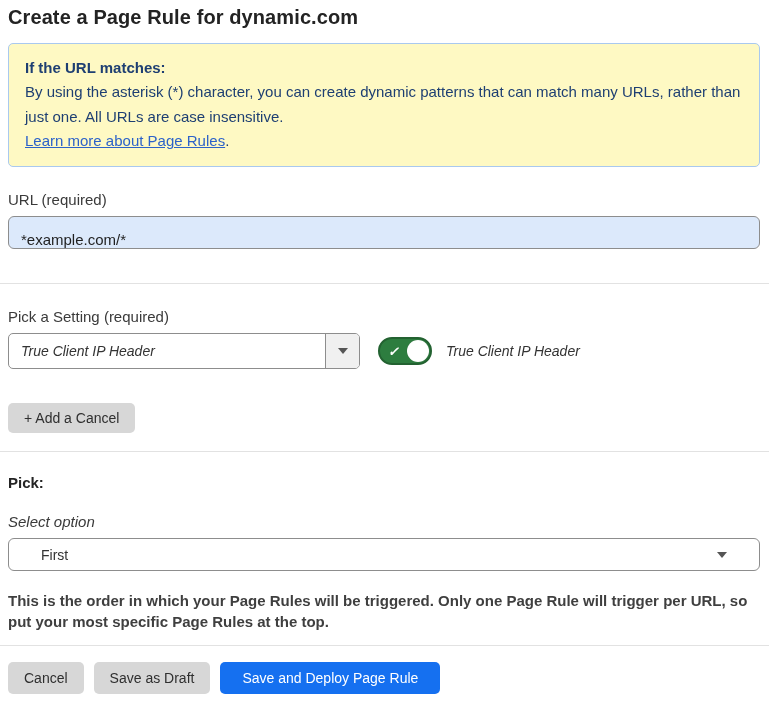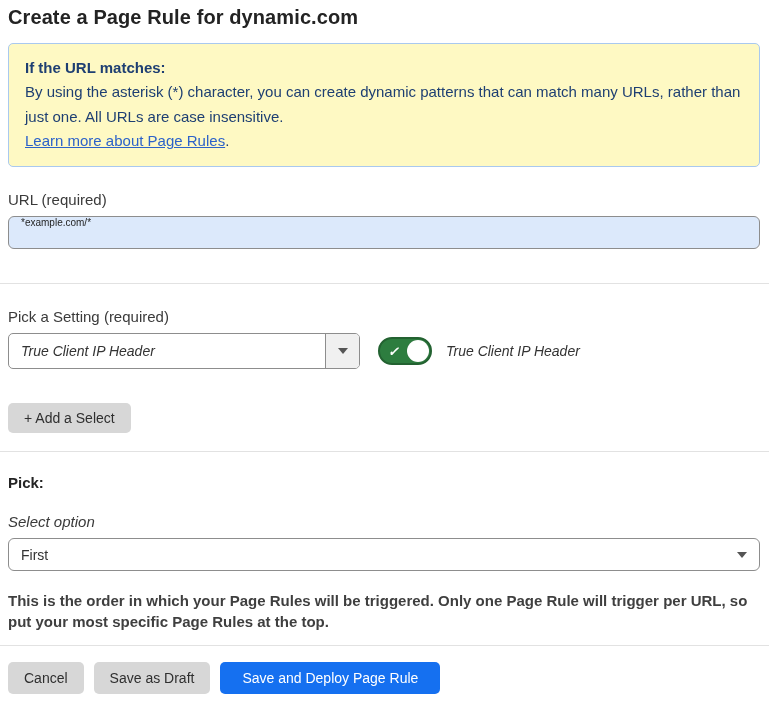--- a/index.html
+++ b/index.html
@@ -46,28 +46,28 @@
   .field-label {
     font-size: 15px;
     color: #3a3a3a;
     margin-top: 24px;
     margin-bottom: 8px;
   }
 
   
   .url-input {
     display: flex;
-    align-items: flex-start;
+    align-items: flex-end;
     height: 33px;
     width: 100%;
     background: #dce9fb;
     border: 1px solid #8d8d8d;
     border-radius: 6px;
     padding: 0 12px;
-    font-size: 10px;
+    font-size: 15px;
     color: #1f1f1f;
   }
 
   .divider {
     border: none;
     border-top: 1px solid #e2e2e2;
     margin: 34px -9px 0 -8px;
   }
 
   .section-heading {
@@ -173,21 +173,21 @@
 
   
   .order-select {
     display: flex;
     align-items: center;
     width: 100%;
     height: 33px;
     background: #ffffff;
     border: 1px solid #8d8d8d;
     border-radius: 6px;
-    padding: 0 12px;
+    padding: 0 32px;
     font-size: 14px;
     color: #333333;
     cursor: pointer;
   }
   .order-select .select-value { flex: 1; }
   .help-text {
     margin-top: 20px;
     font-size: 15px;
     line-height: 1.38;
     color: #3f3f3f;
@@ -234,21 +234,21 @@
         <span class="caret"></span>
       </div>
     </div>
     <div class="toggle">
       <span class="toggle-check">✓</span>
       <span class="toggle-knob"></span>
     </div>
     <span class="toggle-label">True Client IP Header</span>
   </div>
 
-  <button class="btn btn-gray add-setting-btn">+ Add a Select</button>
+  <button class="btn btn-gray add-setting-btn">+ Add a Cancel</button>
 
   <hr class="divider" style="margin-top:18px;">
 
   <div class="section-heading" style="margin-top:22px;">Pick:</div>
 
   <div class="field-label" style="margin-top:22px;font-style:italic;">Select option</div>
   <div class="order-select">
     <span class="select-value">First</span>
     <span class="caret"></span>
   </div>

